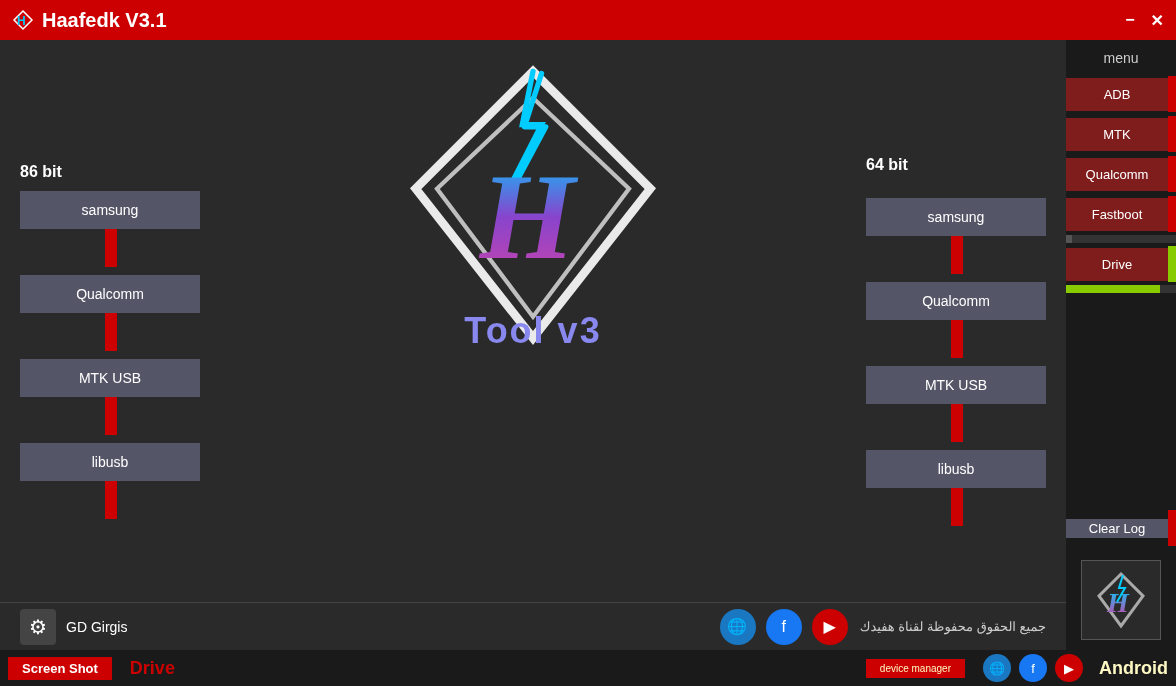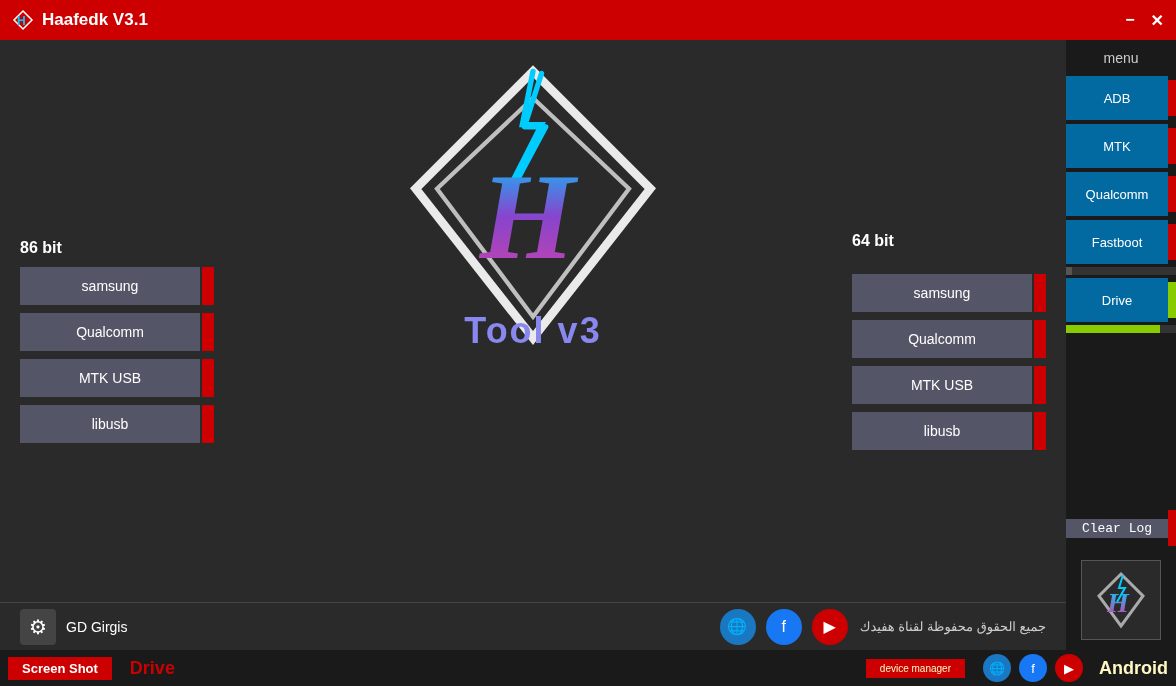--- a/index.html
+++ b/index.html
@@ -21,21 +21,21 @@
       align-items: center;
       padding: 0 12px;
       position: relative;
     }
     #titlebar .logo-icon {
       width: 22px;
       height: 22px;
       margin-right: 8px;
     }
     #titlebar .title-text {
-      font-size: 17px;
+      font-size: 20px;
       font-weight: bold;
       color: #fff;
     }
     #titlebar .window-controls {
       position: absolute;
       right: 12px;
       top: 50%;
       transform: translateY(-50%);
       display: flex;
       gap: 16px;
@@ -115,20 +115,21 @@
       font-size: 16px;
       font-weight: bold;
       color: #fff;
       margin-bottom: 24px;
     }
 
     .driver-btn {
       display: flex;
       align-items: center;
       margin-bottom: 8px;
+      flex-direction: column;
     }
     .driver-btn button {
       width: 180px;
       height: 38px;
       background: #555568;
       color: #fff;
       border: none;
       font-size: 14px;
       cursor: pointer;
       text-align: center;
@@ -158,22 +159,22 @@
       background: #1a1a1a;
     }
     .sidebar-btn {
       display: flex;
       align-items: center;
       margin: 2px 0;
       position: relative;
     }
     .sidebar-btn button {
       flex: 1;
-      height: 44px;
-      background: #0369a1;
+      height: 33px;
+      background: #7f1d1d;
       color: #fff;
       border: none;
       font-size: 13px;
       cursor: pointer;
       text-align: center;
     }
     .sidebar-btn .red-bar {
       width: 8px;
       height: 36px;
       background: #cc0000;
@@ -208,21 +209,20 @@
       margin: 4px 0;
     }
     .clear-log-row button {
       flex: 1;
       height: 19px;
       background: #555568;
       color: #fff;
       border: none;
       font-size: 13px;
       cursor: pointer;
-      font-family: Liberation Mono, monospace;
     }
     .clear-log-row .red-bar {
       width: 8px;
       height: 36px;
       background: #cc0000;
     }
 
     
     #bottom-info {
       height: 48px;

